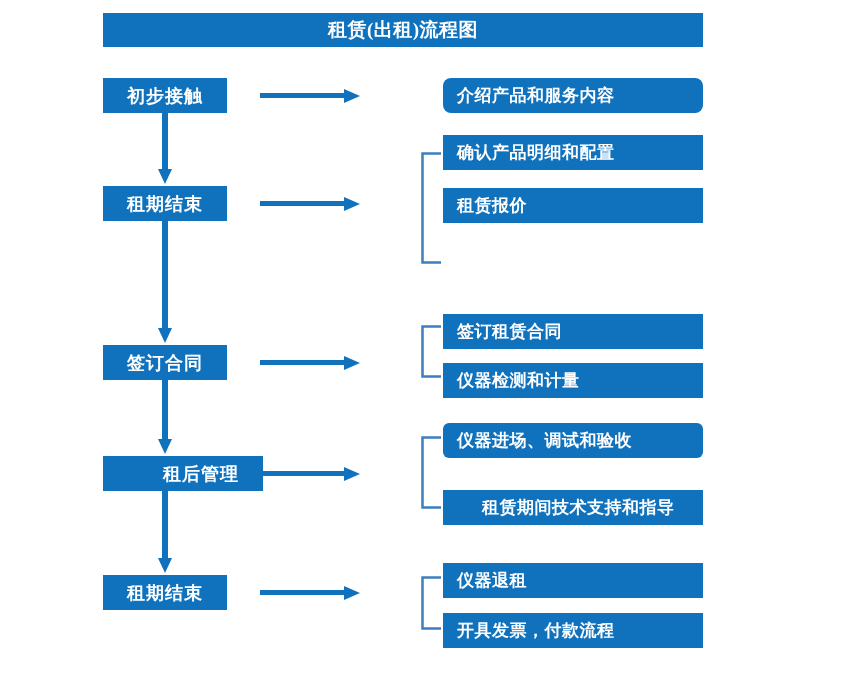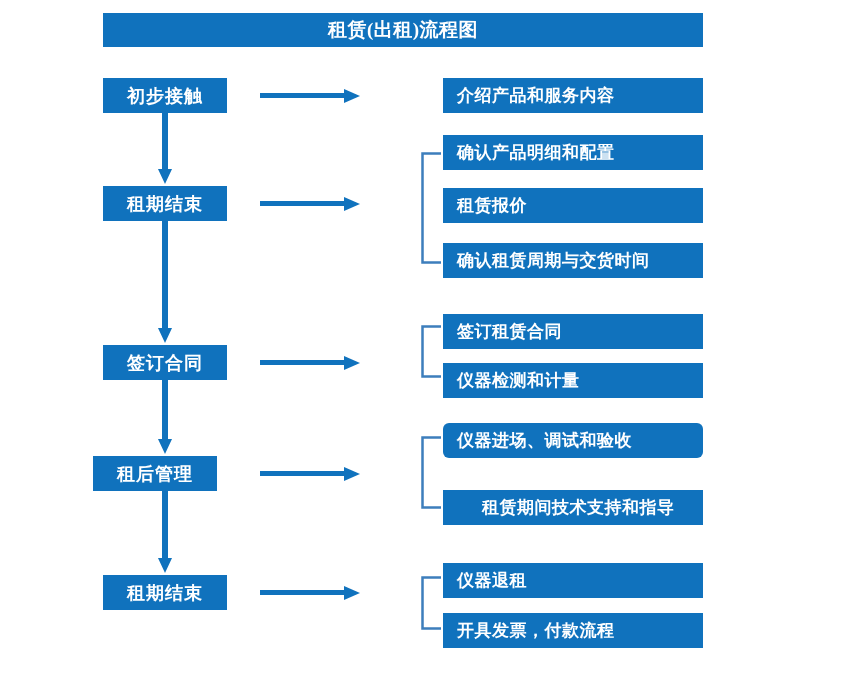--- a/index.html
+++ b/index.html
@@ -83,21 +83,21 @@
 <div id="canvas">
 
   <div class="title-bar">租赁(出租)流程图</div>
 
   <div class="stage-box" style="left:103px; top:78px;">初步接触</div>
 
   <div class="stage-box" style="left:103px; top:186px;">租期结束</div>
 
   <div class="stage-box" style="left:103px; top:345px;">签订合同</div>
 
-  <div class="stage-box" style="left:93px; top:456px;">租后管理</div>
+  <div class="stage-box" style="left:103px; top:456px;padding-left:36px;">租后管理</div>
 
   <div class="stage-box" style="left:103px; top:575px;">租期结束</div>
 
   <div class="arrow-down" style="left:157px; top:113px; height:73px;">
     <svg width="16" height="73" viewBox="0 0 16 73">
       <rect x="5" y="0" width="6" height="58" fill="#1072bd"></rect>
       <polygon points="1,56 15,56 8,71" fill="#1072bd"></polygon>
     </svg>
   </div>
 
@@ -174,27 +174,26 @@
       <path d="M21 1.5 L2.5 1.5 L2.5 71.5 L21 71.5" fill="none" stroke="#3d7ebc" stroke-width="2.5"></path>
     </svg>
   </div>
 
   <div class="bracket" style="left:420px; top:576px; height:54px;">
     <svg width="22" height="54" viewBox="0 0 22 54">
       <path d="M21 1.5 L2.5 1.5 L2.5 52.5 L21 52.5" fill="none" stroke="#3d7ebc" stroke-width="2.5"></path>
     </svg>
   </div>
 
-  <div class="detail-box" style="top:78px;">介绍产品和服务内容</div>
+  <div class="detail-box" style="top:78px;border-radius:8px;">介绍产品和服务内容</div>
 
   <div class="detail-box" style="top:188px;">租赁报价</div>
 
   <div class="detail-box" style="top:135px;">确认产品明细和配置</div>
 
-  <div class="detail-box" style="top:243px;">确认租赁周期与交货时间</div>
 
   <div class="detail-box" style="top:314px;">签订租赁合同</div>
 
   <div class="detail-box" style="top:363px;">仪器检测和计量</div>
 
   <div class="detail-box" style="top:423px;border-radius:6px;">仪器进场、调试和验收</div>
 
   <div class="detail-box" style="top:490px;padding-left:39px;">租赁期间技术支持和指导</div>
 
   <div class="detail-box" style="top:563px;">仪器退租</div>

